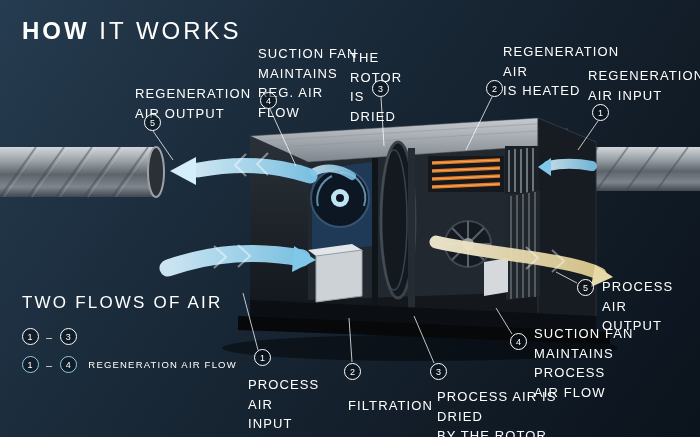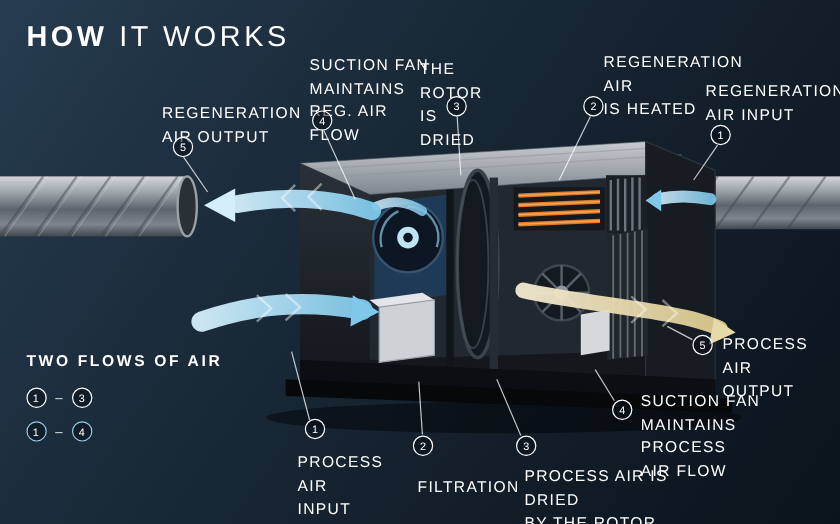--- a/index.html
+++ b/index.html
@@ -11,21 +11,21 @@
   .title .b{font-weight:700}
   .title .r{font-weight:300}
   svg.art,svg.lines{position:absolute;left:0;top:0;width:700px;height:437px}
   .callout-label{position:absolute;color:#fff;font-size:13px;letter-spacing:1.1px;
                  line-height:1.5;white-space:pre-line;font-weight:400}
   .ta-c{text-align:left}
   .badge{position:absolute;width:17px;height:17px;border:1.5px solid #fff;border-radius:50%;
          color:#fff;font-size:9px;display:flex;align-items:center;justify-content:center;
          background:rgba(8,16,26,.55)}
   .legend{position:absolute;left:22px;top:293px;color:#fff}
-  .legend-heading{font-size:13px;letter-spacing:2.2px;font-weight:700;margin-bottom:15px}
+  .legend-heading{font-size:17px;letter-spacing:2.2px;font-weight:400;margin-bottom:15px}
   .legend-row{display:flex;align-items:center;gap:7px;margin-bottom:11px;
               font-size:9.5px;letter-spacing:1.2px}
   .legend-row .badge{position:static;flex:0 0 auto}
   .legend-row.regen .badge{border-color:#8ecfe8}
   .legend-row .lbl{margin-left:4px}
   .dash{font-size:11px;opacity:.9}
 </style>
 </head>
 <body>
 
@@ -217,16 +217,17 @@
     <div class="legend-heading">TWO FLOWS OF AIR</div>
     <div class="legend-row process">
       <span class="badge">1</span>
       <span class="dash">–</span>
       <span class="badge">3</span>
     </div>
     <div class="legend-row regen">
       <span class="badge">1</span>
       <span class="dash">–</span>
       <span class="badge">4</span>
+      <span class="lbl">REGENERATION AIR FLOW</span>
     </div>
   </div>
 
 </div>
 
 </body></html>

